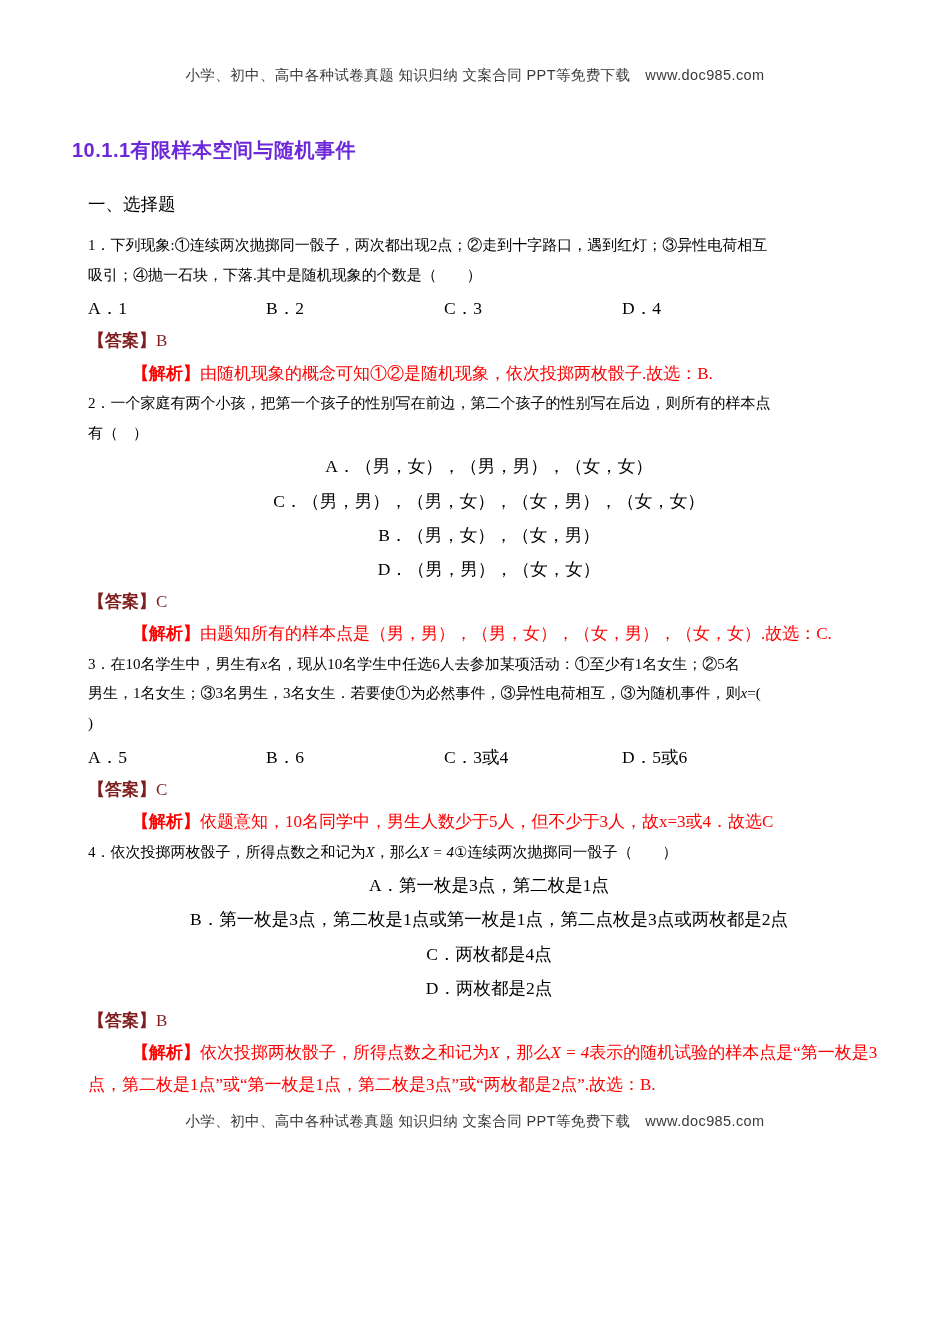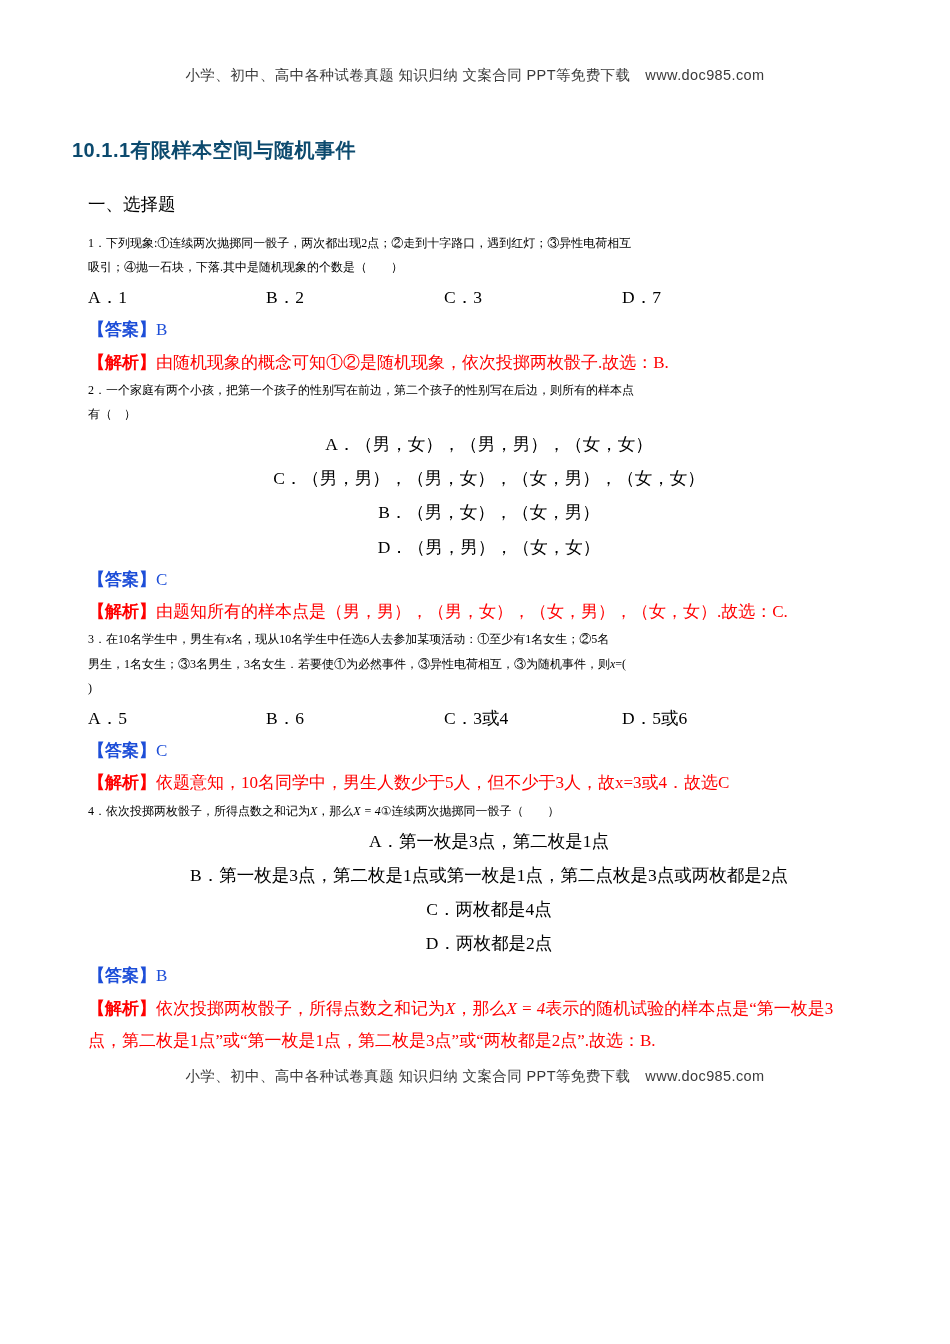--- a/index.html
+++ b/index.html
@@ -36,30 +36,30 @@
     padding-bottom: 30px;
   }
   .content {
     padding: 0 60px 0 88px;
   }
   h1.doc-title {
     font-family: "Liberation Sans", sans-serif;
     font-size: 20px;
     font-weight: bold;
     margin: 52px 0 26px 72px;
-    color: #0c4a6e;
+    color: #6d28d9;
     letter-spacing: 0.5px;
   }
   .section-label {
     font-size: 17.5px;
     margin: 0 0 12px 0;
     line-height: 1.7;
   }
   .q {
-    font-size: 12px;
+    font-size: 15px;
     line-height: 1.85;
     margin: 0 0 2px 0;
     text-align: left;
   }
   .choices-row {
     display: flex;
     font-size: 17.5px;
     line-height: 1.95;
     margin: 0;
   }
@@ -68,36 +68,37 @@
     flex: none;
   }
   .choices-row .ch:last-child { width: auto; }
   .choice-line {
     font-size: 17.5px;
     line-height: 1.95;
     margin: 0;
     text-align: center;
   }
   .answer {
-    color: #1d4ed8;
+    color: #7f1d1d;
     font-size: 17px;
     line-height: 1.9;
     margin: 0;
   }
   .answer .tag {
     font-weight: bold;
   }
   .explain {
     color: #ff0000;
     font-size: 17px;
     line-height: 1.9;
     margin: 0;
   }
   .explain .tag {
     font-weight: bold;
+    margin-left: 44px;
   }
   .ital {
     font-style: italic;
     font-family: "Liberation Serif", serif;
   }
   .math {
     font-style: italic;
     font-family: "Liberation Serif", serif;
   }
 </style>
@@ -116,21 +117,21 @@
 
     <div>
       <div class="q">
         <span>1．</span><span>下列现象:①连续两次抛掷同一骰子，两次都出现2点；②走到十字路口，遇到红灯；③异性电荷相互</span>
       </div>
       <div class="q">吸引；④抛一石块，下落.其中是随机现象的个数是（　　）</div>
       <div class="choices-row">
         <span class="ch">A．1</span>
         <span class="ch">B．2</span>
         <span class="ch">C．3</span>
-        <span class="ch">D．7</span>
+        <span class="ch">D．4</span>
       </div>
       <div class="answer">
         <span class="tag">【答案】</span><span>B</span>
       </div>
       <div class="explain">
         <span class="tag">【解析】</span><span>由随机现象的概念可知①②是随机现象，依次投掷两枚骰子.故选：B.</span>
       </div>
     </div>
 
     <div>

